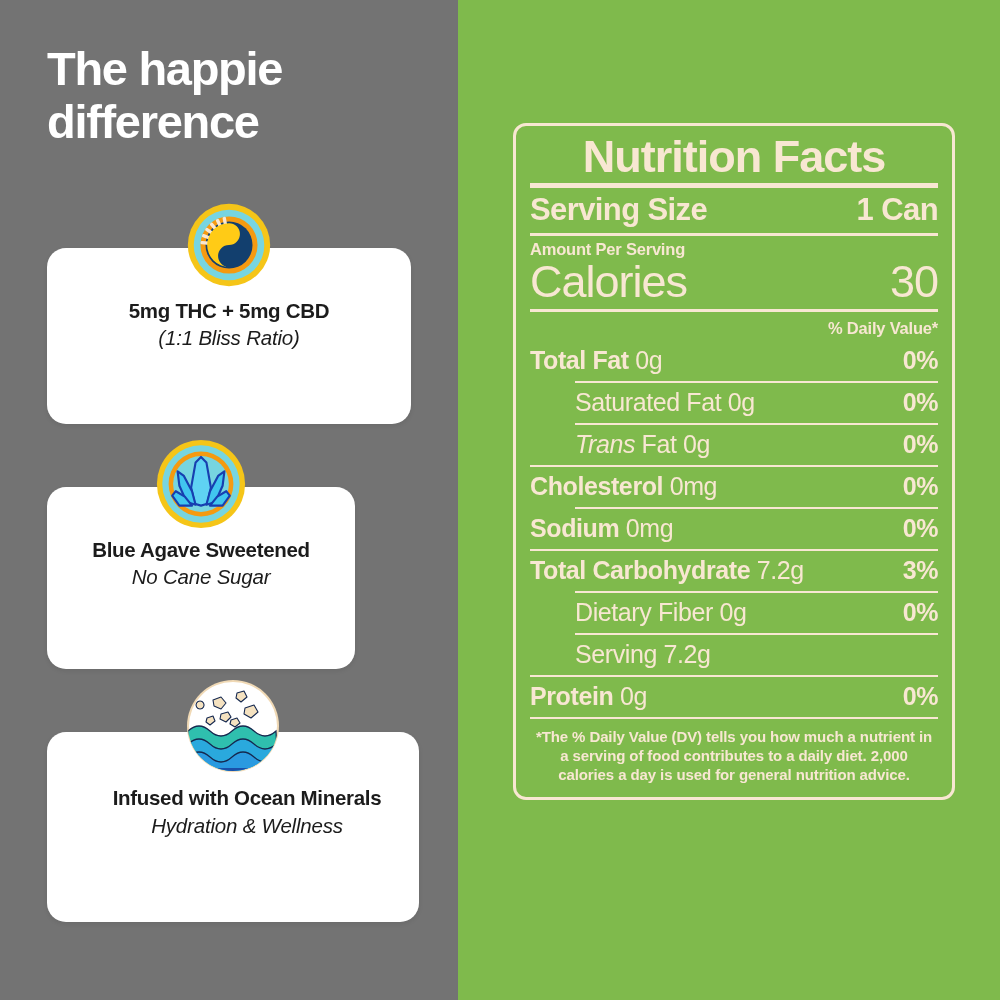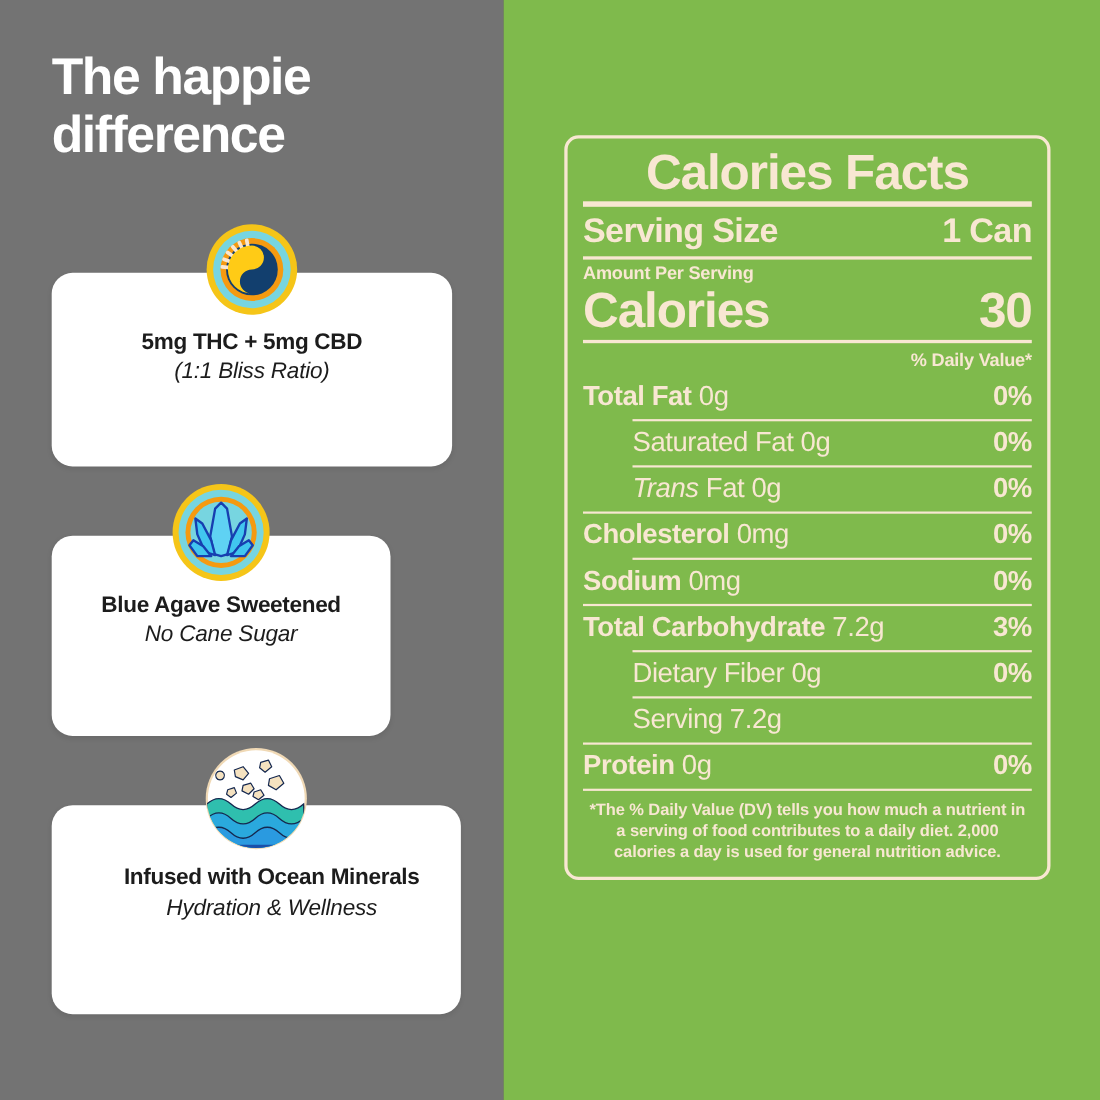--- a/index.html
+++ b/index.html
@@ -117,21 +117,21 @@
 
   .amount-label {
     font-size:16.5px;
     font-weight:bold;
     letter-spacing:-0.2px;
     line-height:1.1;
     padding-top:2px;
   }
   .calories {
     font-size:45px;
-    font-weight:bold;
+    font-weight:normal;
     letter-spacing:-1px;
     line-height:1.05;
     padding-bottom:2px;
   }
 
   .dv-head {
     font-size:16.5px;
     font-weight:bold;
     text-align:right;
     padding:5px 0 5px 0;
@@ -249,21 +249,21 @@
         <div class="card-sub">Hydration &amp; Wellness</div>
       </div>
 
     </div>
   </div>
 
   <div class="right-panel">
 
     <div class="nfp">
 
-      <div class="nf-title">Calories Facts</div>
+      <div class="nf-title">Nutrition Facts</div>
       <div class="rule-lg"></div>
 
       <div class="row serving">
         <span>Serving Size</span>
         <span class="val">1 Can</span>
       </div>
       <div class="rule-md"></div>
 
       <div class="amount-label">Amount Per Serving</div>
       <div class="row calories">

